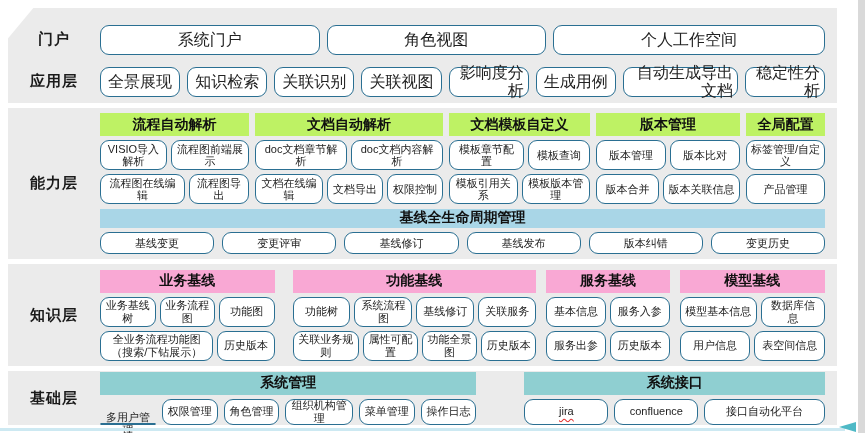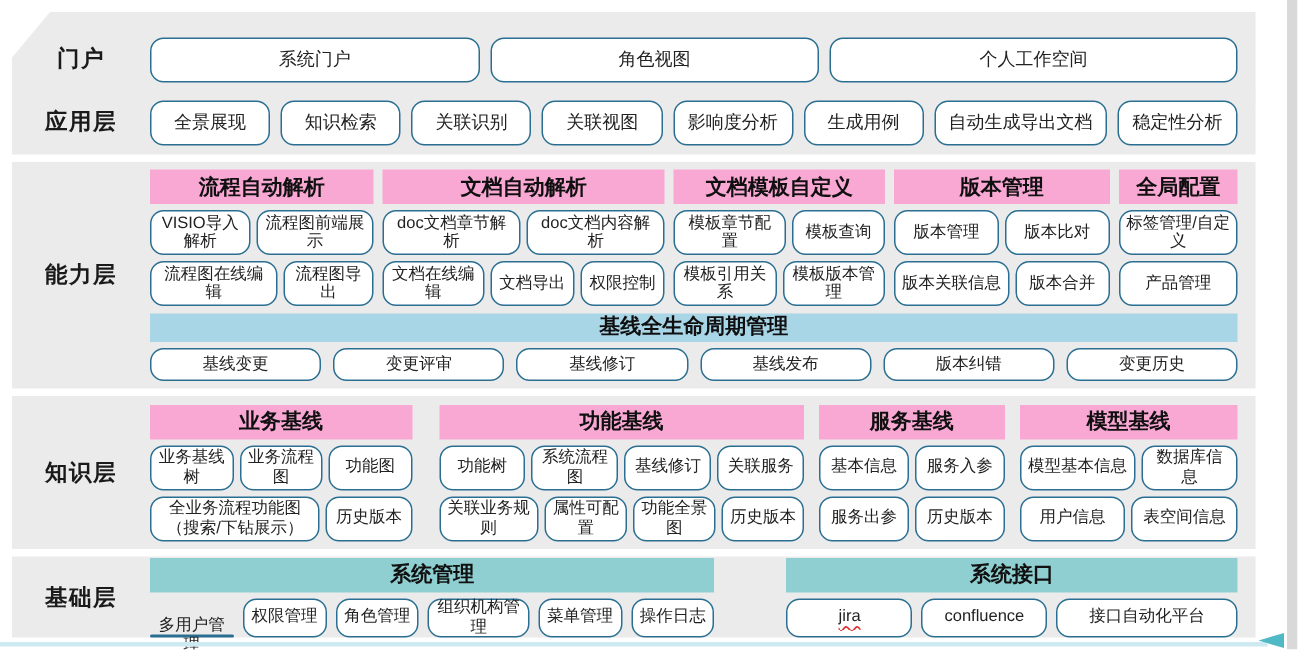--- a/index.html
+++ b/index.html
@@ -19,27 +19,27 @@
   .band-content{flex:1;min-width:0;padding:5px 12px 5px 0;display:flex;flex-direction:column;justify-content:center;}
 
   .row{display:flex;gap:7px;min-width:0;}
   .btn{
     border:1.5px solid #2a6f92;border-radius:9px;background:#fff;
     display:flex;align-items:center;justify-content:center;text-align:center;
     font-size:11px;color:#222;padding:0 4px;line-height:1.1;box-sizing:border-box;
     flex:1 1 0;min-width:0;
   }
   .row-lg{height:30px;}
-  .row-lg .btn{font-size:12px;text-align:right;}
+  .row-lg .btn{font-size:16px;text-align:right;}
 
   .cols{display:flex;gap:6px;min-width:0;}
   .col{display:flex;flex-direction:column;gap:4px;min-width:0;}
   .col-header{height:23px;display:flex;align-items:center;justify-content:center;
     font-weight:bold;font-size:14px;color:#101010;}
-  .cap .col-header{background:#f9a8d4;}
+  .cap .col-header{background:#bef264;}
   .kn  .col-header{background:#f9a8d4;}
   .fd  .col-header{background:#8fcfd1;}
   .sub-row{display:flex;gap:4px;height:30px;min-width:0;}
 
   .baseline-header{height:22px;margin-top:5px;background:#a9d6e7;display:flex;align-items:center;
     justify-content:center;font-weight:bold;font-size:14px;color:#101010;}
   .baseline-row{display:flex;gap:8px;height:26px;margin-top:4px;}
 
   .fd-cols{display:flex;gap:48px;min-width:0;}
   .fd-row{display:flex;gap:6px;height:26px;min-width:0;}
@@ -122,22 +122,22 @@
             <div class="btn" style="flex-grow: 1.25;">模板版本管理</div>
           </div>
       </div>
       <div class="col" style="flex:140 1 0;">
         <div class="col-header">版本管理</div>
         <div class="sub-row">
             <div class="btn" style="flex-grow: 1;">版本管理</div>
             <div class="btn" style="flex-grow: 1;">版本比对</div>
           </div>
         <div class="sub-row">
+            <div class="btn" style="flex-grow: 1;">版本合并</div>
             <div class="btn" style="flex-grow: 1.25;">版本关联信息</div>
-            <div class="btn" style="flex-grow: 1;">版本合并</div>
           </div>
       </div>
       <div class="col" style="flex:77 1 0;">
         <div class="col-header">全局配置</div>
         <div class="sub-row">
             <div class="btn" style="flex-grow: 1.5;">标签管理/自定义</div>
           </div>
         <div class="sub-row">
             <div class="btn" style="flex-grow: 1;">产品管理</div>
           </div>

